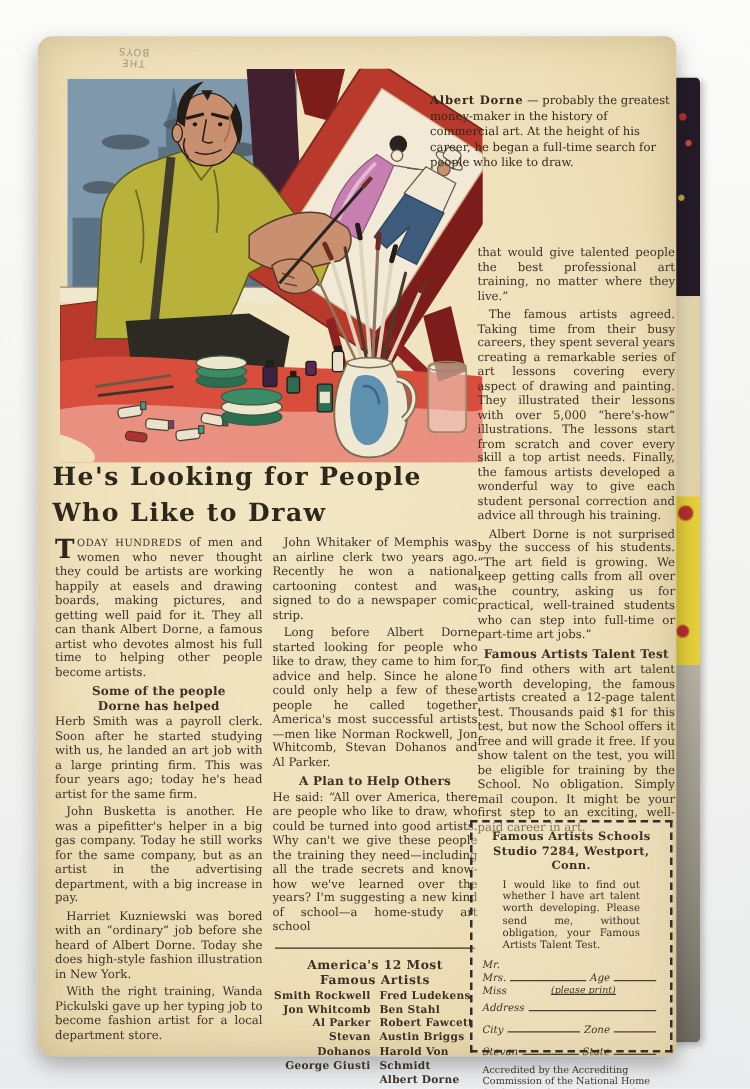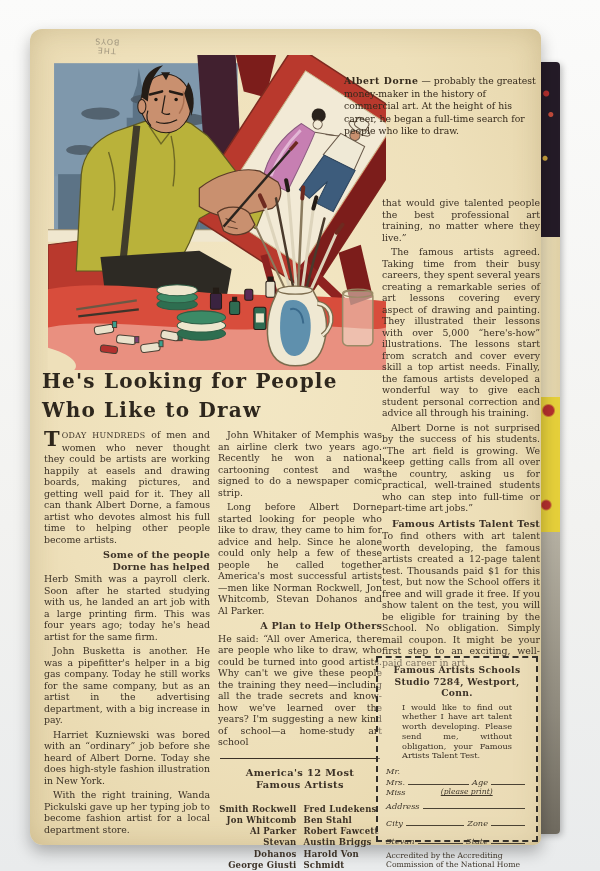--- a/index.html
+++ b/index.html
@@ -50,27 +50,27 @@
 
   .headline{position:absolute; left:12px; top:338px; width:346px; text-align:left;
     font-weight:bold; font-size:20px; line-height:29px; letter-spacing:1.2px; color:var(--headline-ink);}
 
   .col{position:absolute; font-size:9.4px; line-height:11.5px; text-align:justify; color:var(--ink);}
   .col-left{left:14px; top:400px; width:166px;}
   .col-mid{left:188px; top:400px; width:164px;}
   .col-right{left:352px; top:168px; width:158px;}
   .body-p{margin:0 0 3px;}
   .indent{text-indent:9px;}
-  .subhead{font-weight:bold; font-size:9.6px; line-height:11.5px; margin:4px 0 1px; text-align:right; letter-spacing:.2px;}
+  .subhead{font-weight:bold; font-size:9.6px; line-height:11.5px; margin:4px 0 1px; text-align:center; letter-spacing:.2px;}
   .dropcap{float:left; font-weight:bold; font-size:21px; line-height:17px; padding:1px 2px 0 0; color:#2e261b;}
   .smallcaps{font-size:7.9px; letter-spacing:.4px;}
 
   .rule{border-top:1.6px solid #3a3126; margin:10px 2px 8px;}
   .famous-box{text-align:center;}
-  .famous-title{font-weight:bold; font-size:9.8px; line-height:12px; letter-spacing:.4px; margin-bottom:13px;}
+  .famous-title{font-weight:bold; font-size:9.8px; line-height:12px; letter-spacing:.4px; margin-bottom:1px;}
   .famous-cols{display:flex; gap:7px; justify-content:center; font-weight:bold; font-size:8.5px; line-height:11.3px;}
   .famous-cols .fc-l{flex:1; text-align:right;}
   .famous-cols .fc-r{flex:1; text-align:left;}
   .famous-cols span{display:block; letter-spacing:.2px;}
 
   .coupon{position:absolute; left:346px; top:627px; width:162px; height:186px;
     border:2px dashed #33302b; padding:6px 8px 4px; background:rgba(244,233,203,.35);}
   .coupon-h{font-weight:bold; font-size:9.2px; line-height:11.5px; letter-spacing:.3px;text-align:center;}
   .coupon-body{font-size:8.2px; line-height:9.8px; text-align:justify; margin:4px 16px 5px;}
   .frow{display:flex; font-style:italic; font-size:8.2px; line-height:10.5px; color:#3e362a;}

